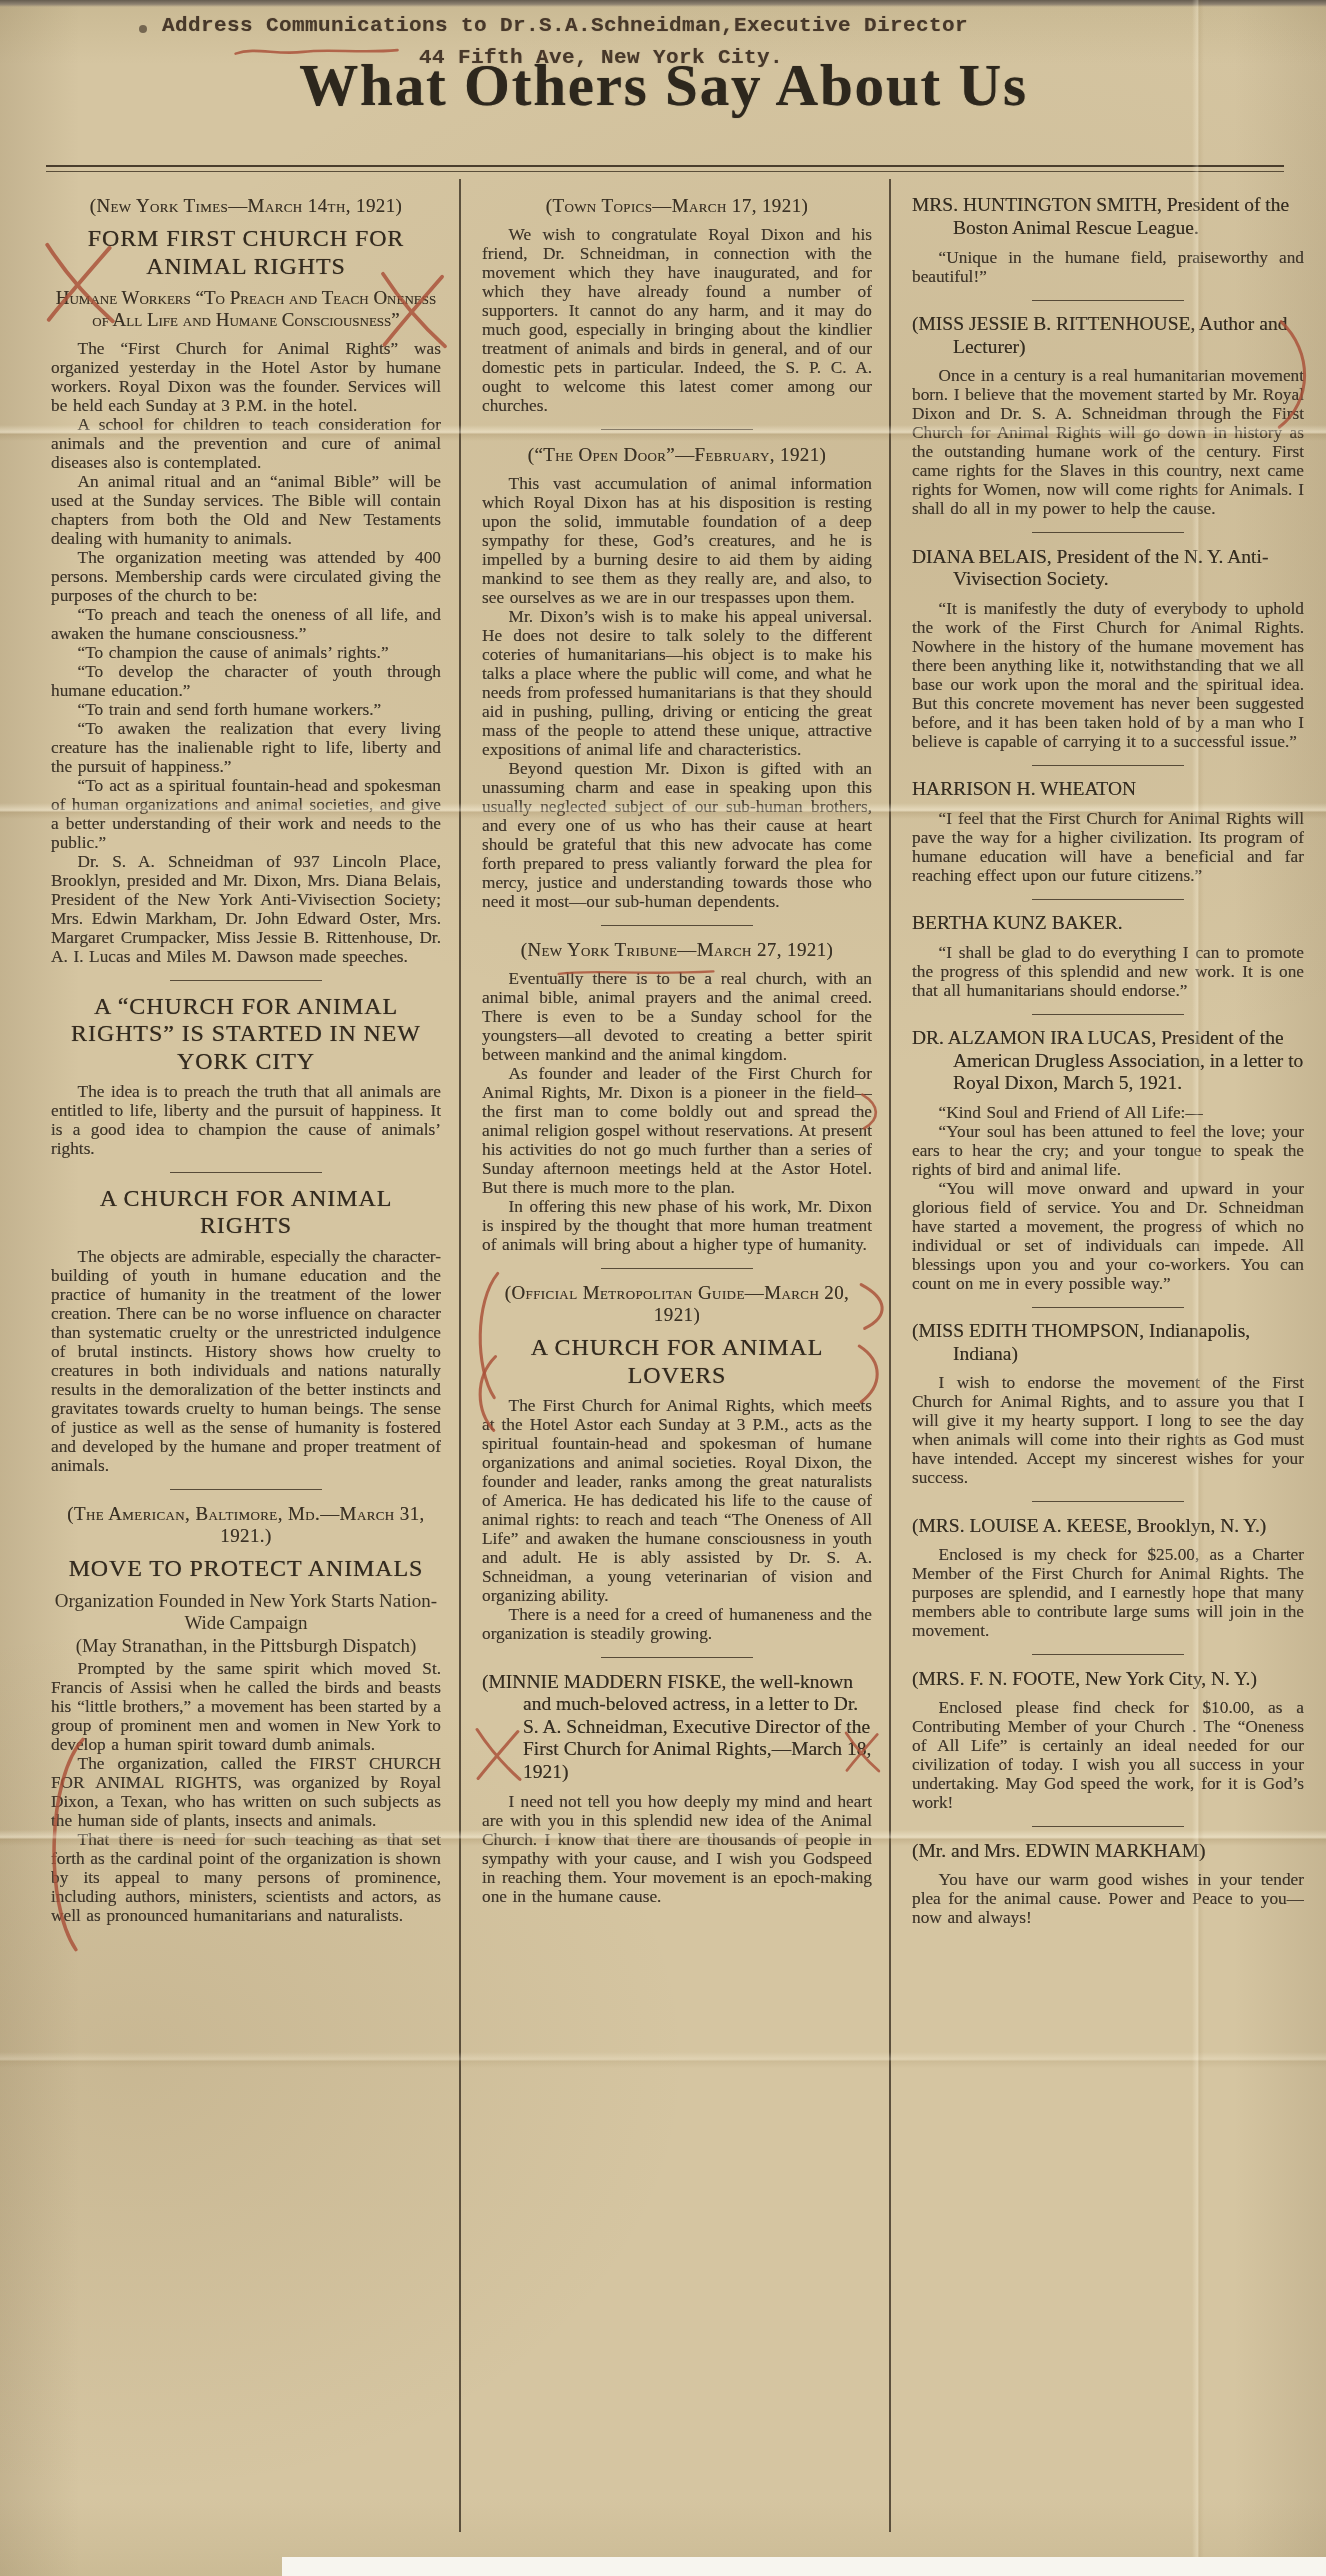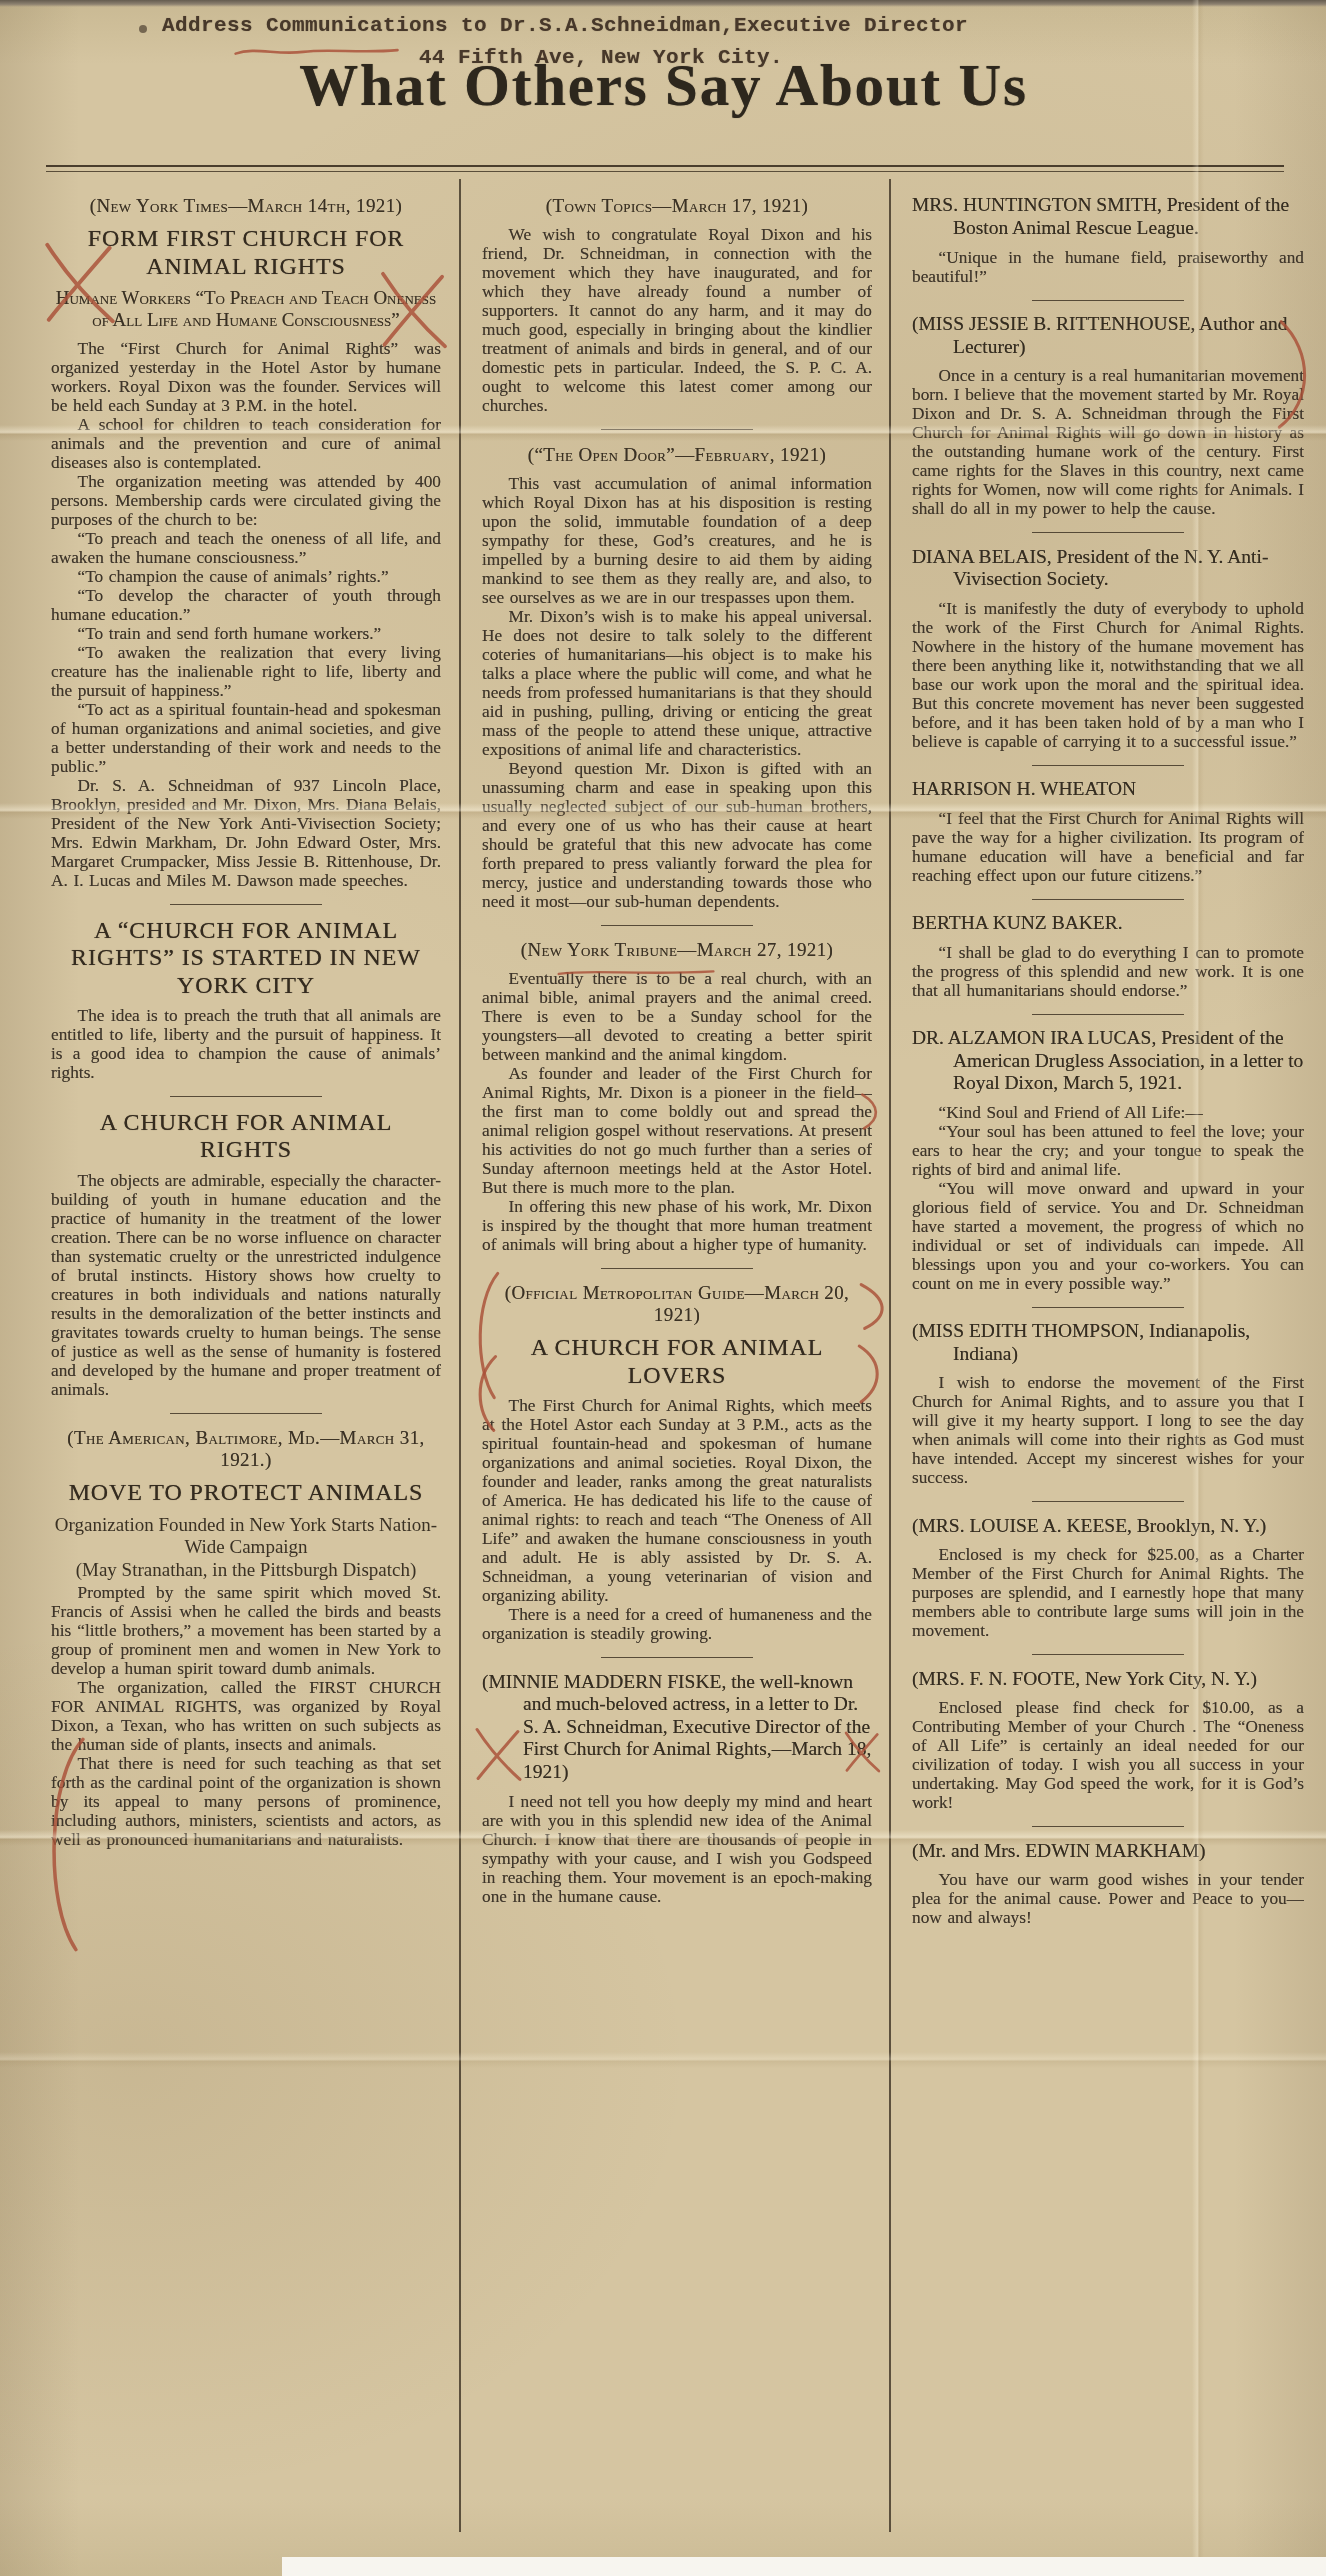--- a/index.html
+++ b/index.html
@@ -109,20 +109,21 @@
   <div class="vrule vrule1"></div>
   <div class="vrule vrule2"></div>
 
   <div class="column" style="left:51px">
       <section class="section">
         <div class="source">(New York Times—March 14th, 1921)</div>
         <h2 class="headline">FORM FIRST CHURCH FOR ANIMAL RIGHTS</h2>
         <div class="subhead">Humane Workers “To Preach and Teach Oneness of All Life and Humane Consciousness”</div>
         <p class="para">The “First Church for Animal Rights” was organized yesterday in the Hotel Astor by humane workers. Royal Dixon was the founder. Services will be held each Sunday at 3 P.M. in the hotel.</p>
         <p class="para">A school for children to teach consideration for animals and the prevention and cure of animal diseases also is contemplated.</p>
+        <p class="para">An animal ritual and an “animal Bible” will be used at the Sunday services. The Bible will contain chapters from both the Old and New Testaments dealing with humanity to animals.</p>
         <p class="para">The organization meeting was attended by 400 persons. Membership cards were circulated giving the purposes of the church to be:</p>
         <p class="para">“To preach and teach the oneness of all life, and awaken the humane consciousness.”</p>
         <p class="para">“To champion the cause of animals’ rights.”</p>
         <p class="para">“To develop the character of youth through humane education.”</p>
         <p class="para">“To train and send forth humane workers.”</p>
         <p class="para">“To awaken the realization that every living creature has the inalienable right to life, liberty and the pursuit of happiness.”</p>
         <p class="para">“To act as a spiritual fountain-head and spokesman of human organizations and animal societies, and give a better understanding of their work and needs to the public.”</p>
         <p class="para">Dr. S. A. Schneidman of 937 Lincoln Place, Brooklyn, presided and Mr. Dixon, Mrs. Diana Belais, President of the New York Anti-Vivisection Society; Mrs. Edwin Markham, Dr. John Edward Oster, Mrs. Margaret Crumpacker, Miss Jessie B. Rittenhouse, Dr. A. I. Lucas and Miles M. Dawson made speeches.</p>
       </section>
       <div class="divider"></div>

